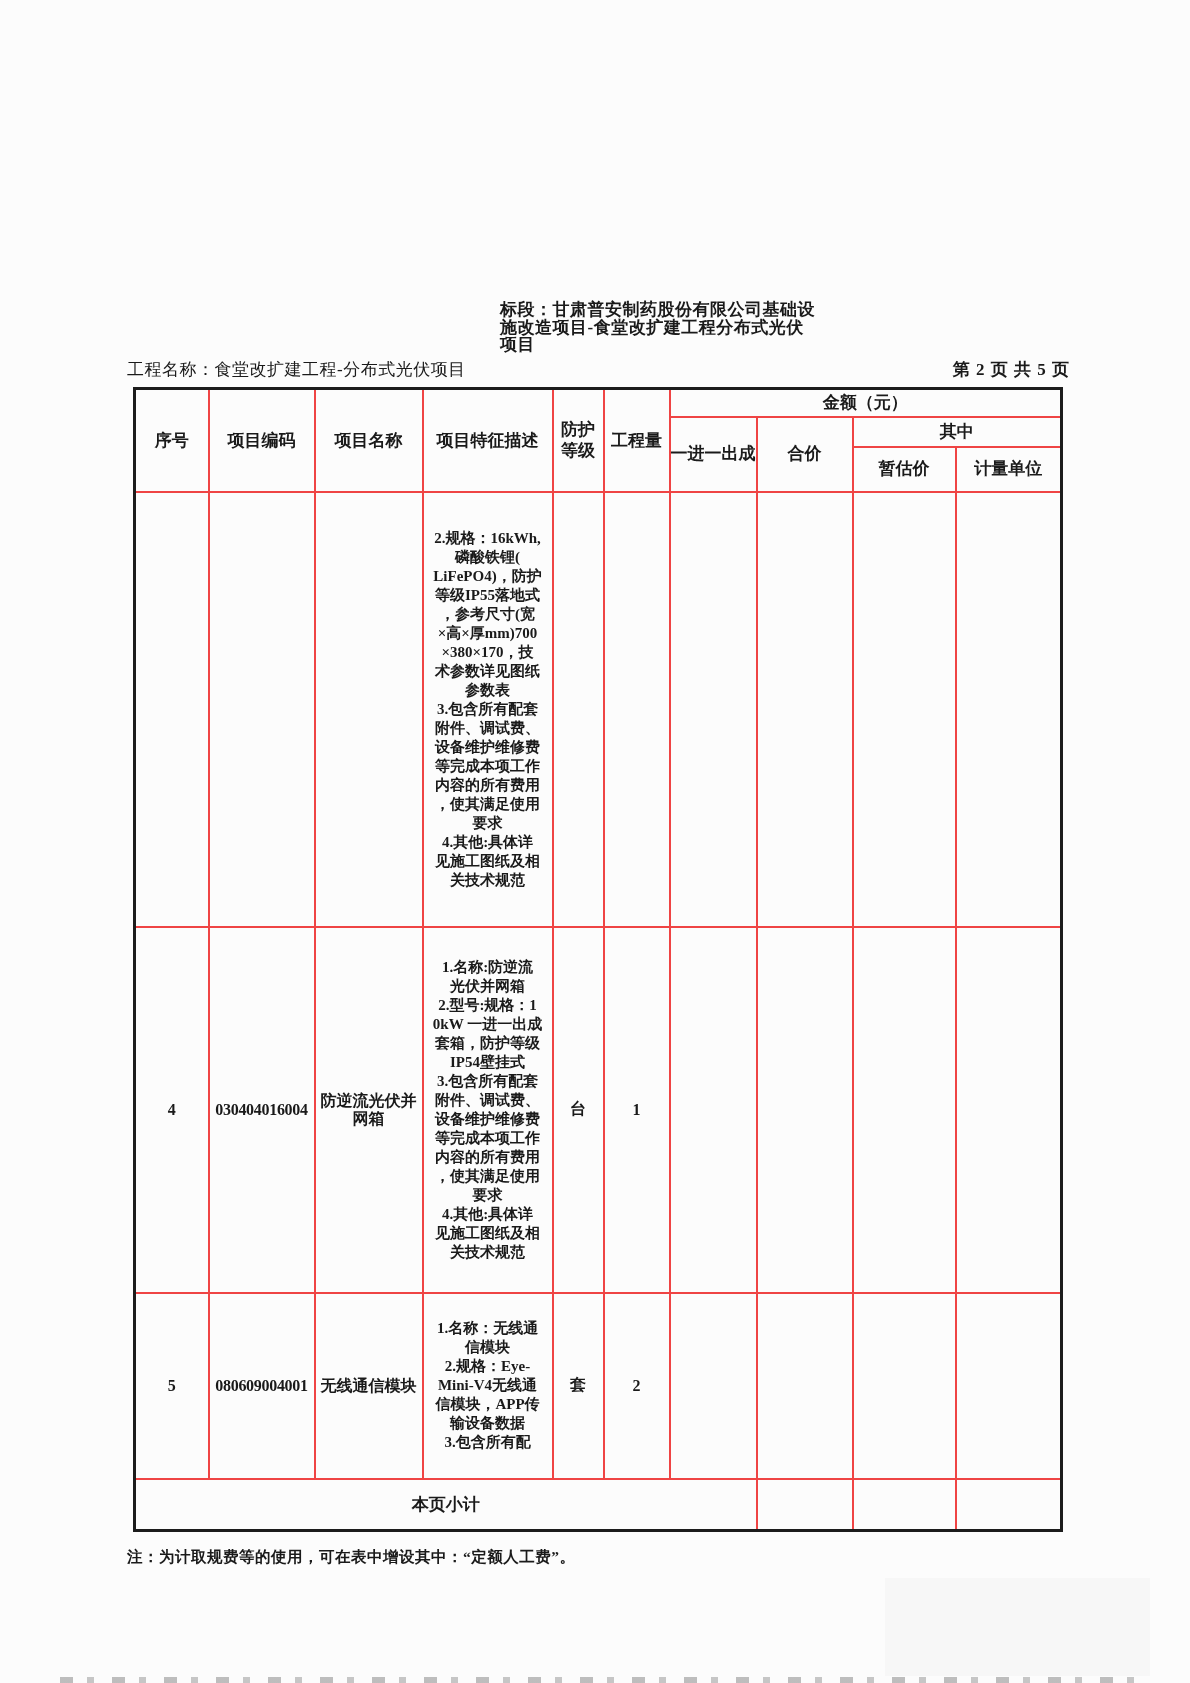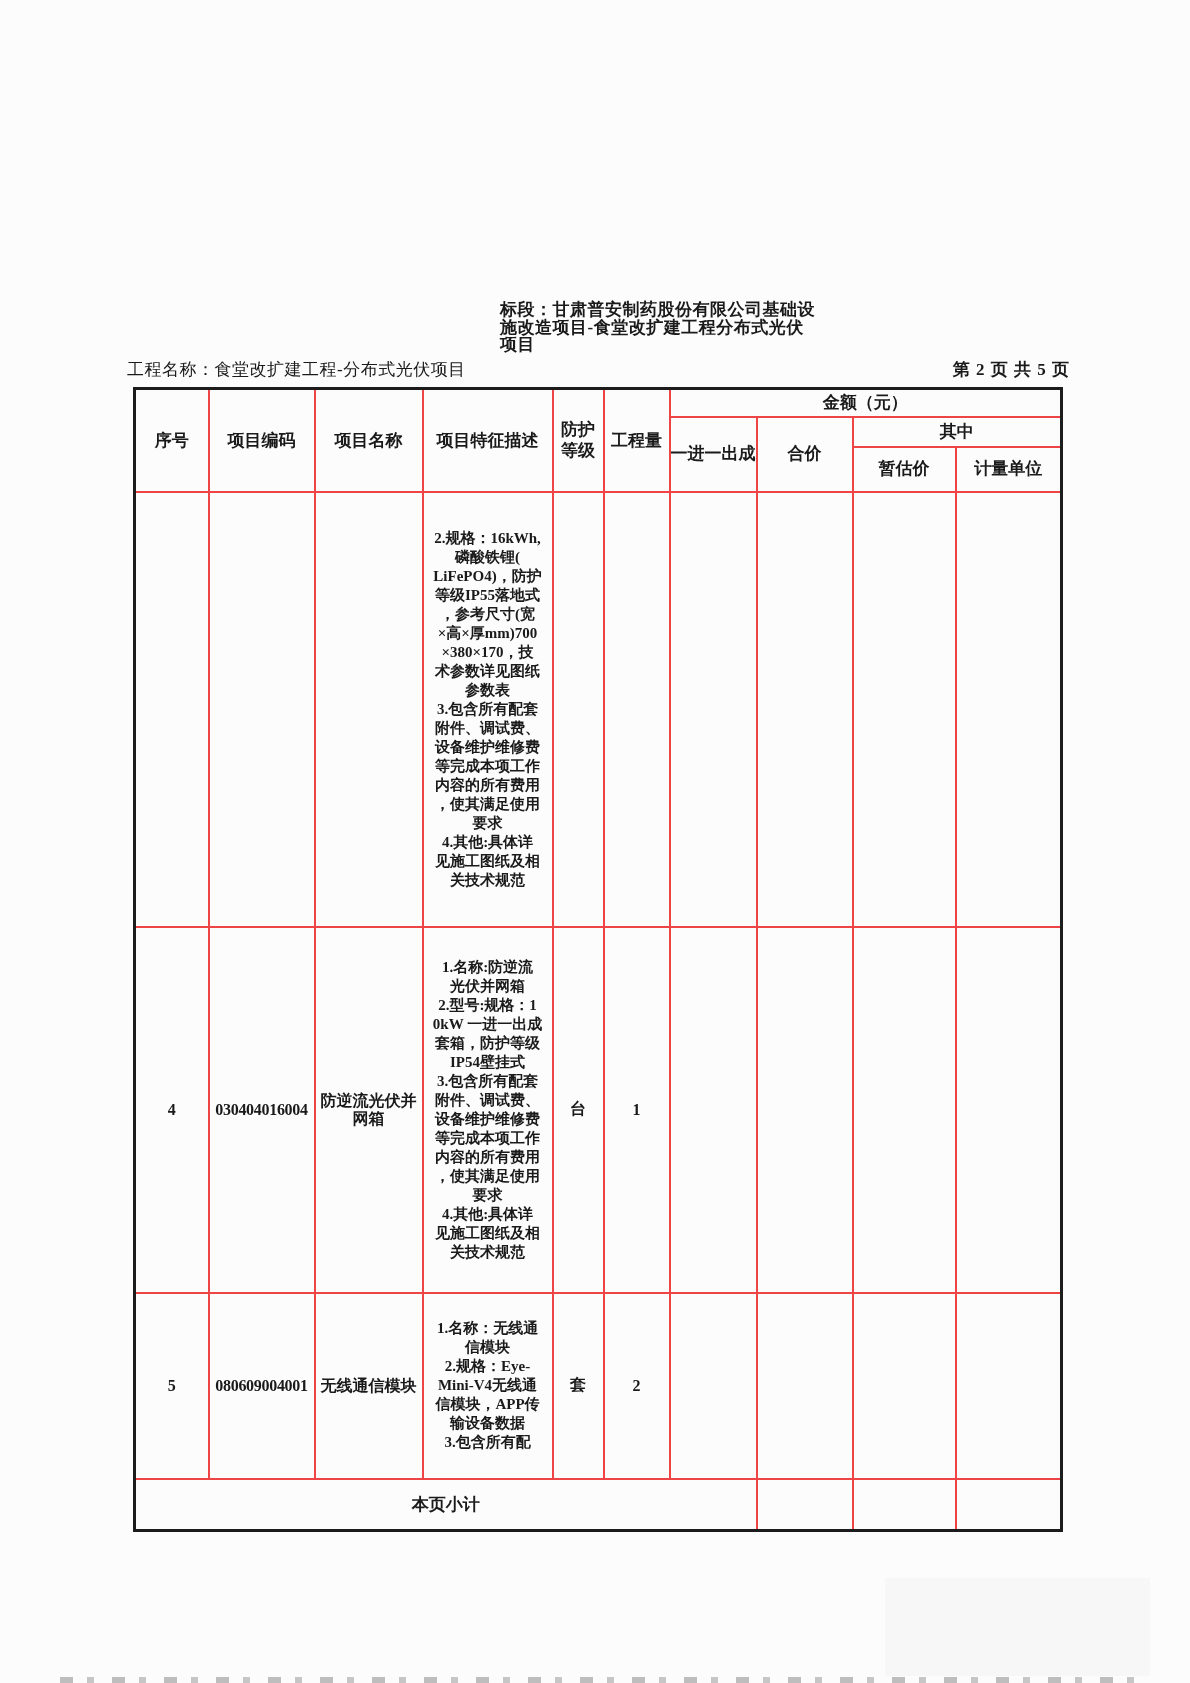--- a/index.html
+++ b/index.html
@@ -213,17 +213,18 @@
     <tfoot>
       <tr class="rf">
         <td colspan="7" class="footlbl">本页小计</td>
         <td></td>
         <td></td>
         <td></td>
       </tr>
     </tfoot>
   </table>
 
+  <div class="doc-note">注：为计取规费等的使用，可在表中增设其中：“定额人工费”。</div>
 
   <div class="scan-artifact"></div>
   <div class="scan-smudge"></div>
 
 </div>
 
 </body></html>

